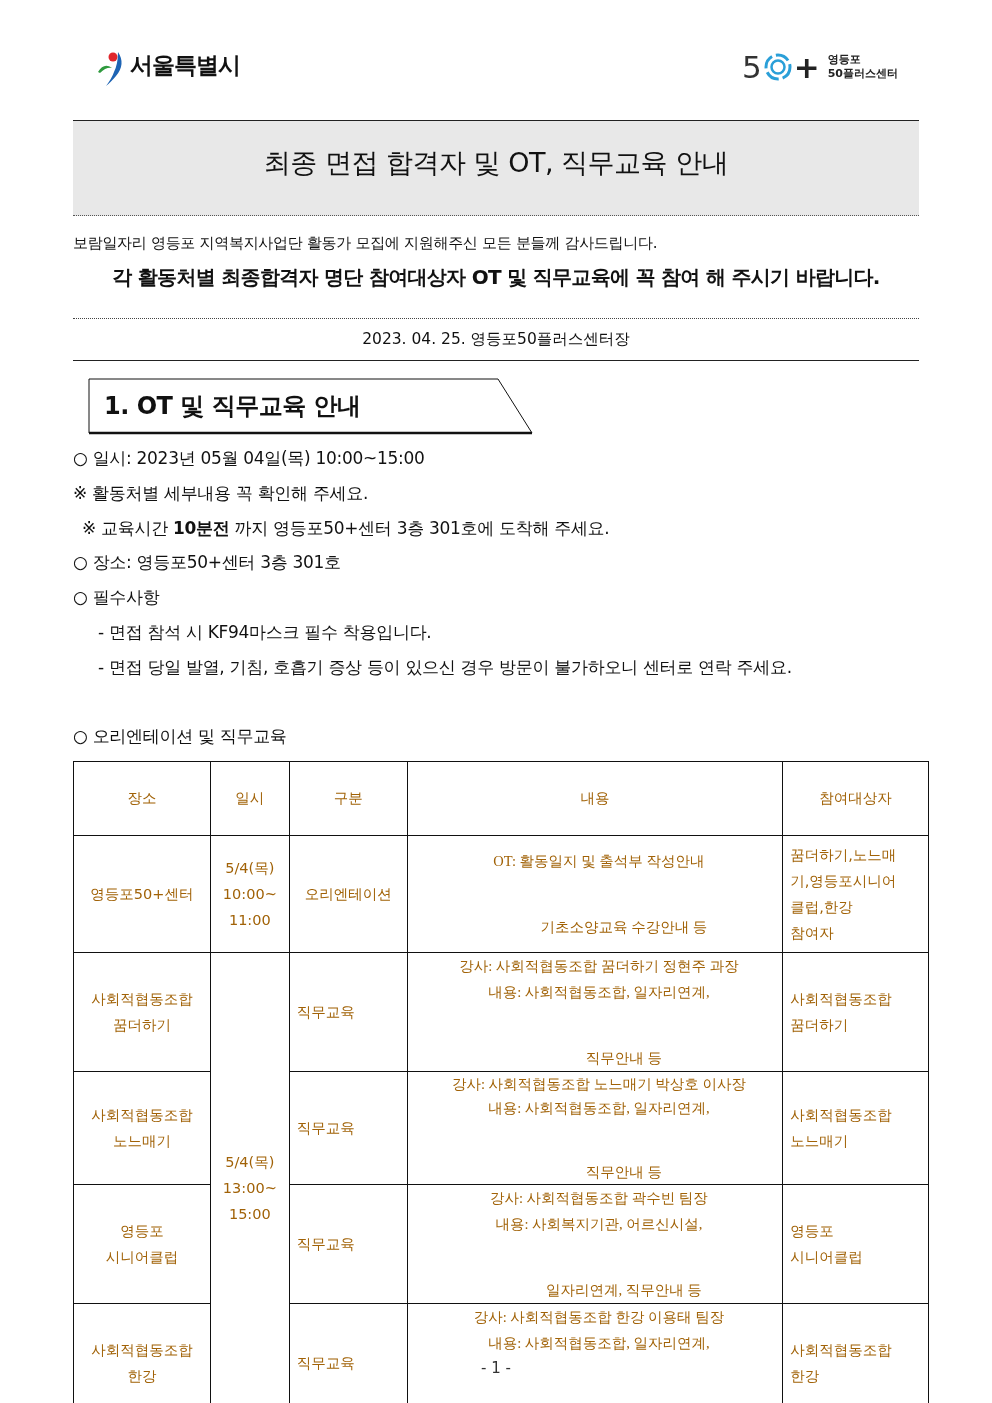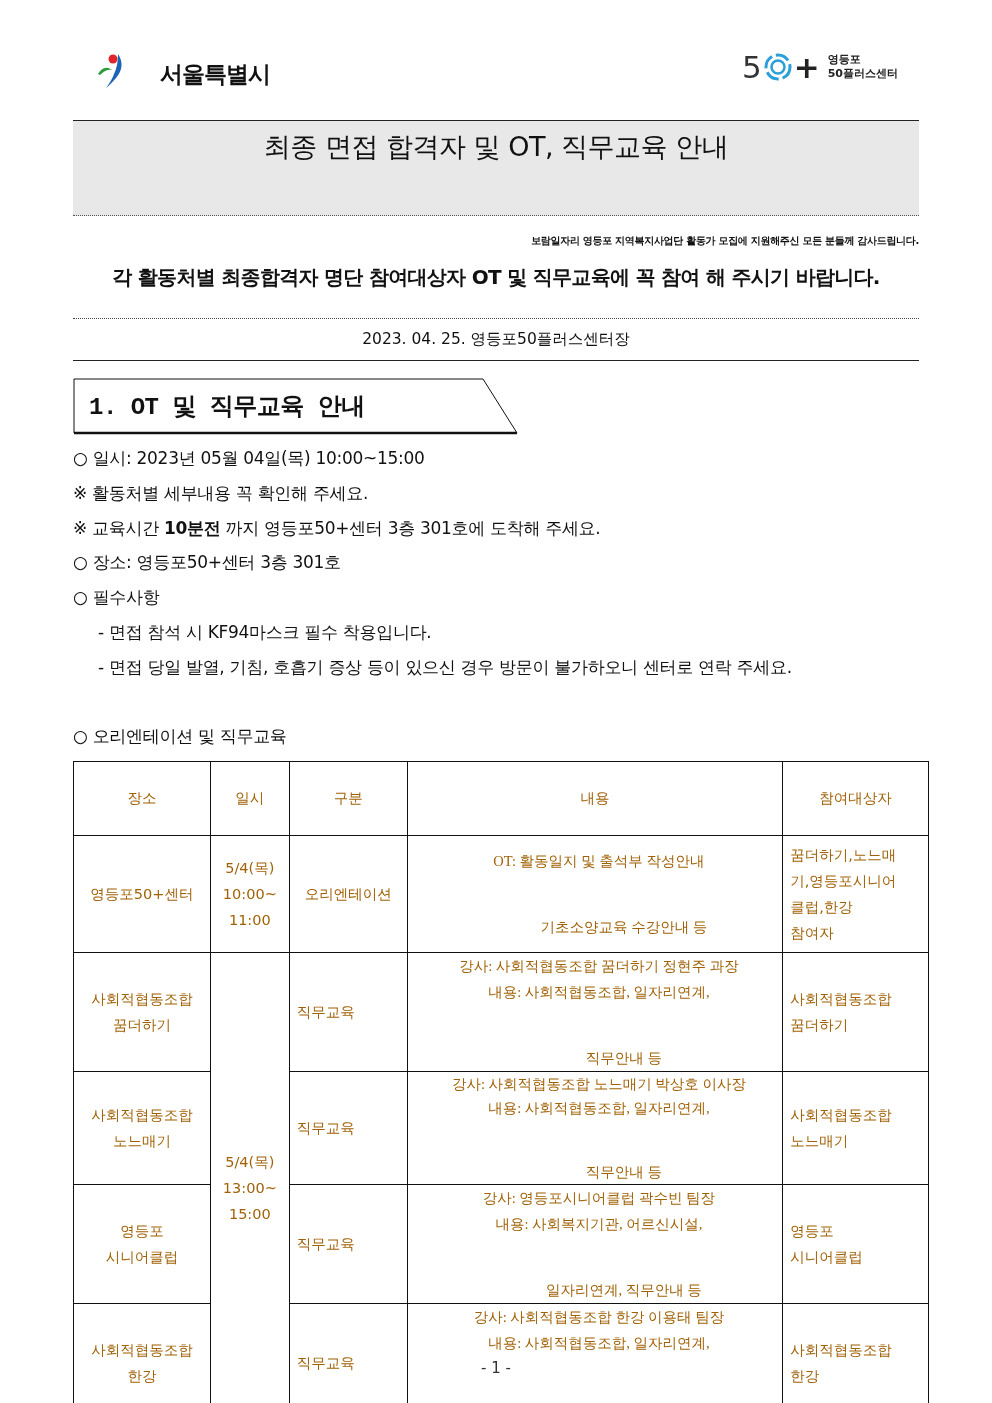--- a/index.html
+++ b/index.html
@@ -1,43 +1,43 @@
 <!DOCTYPE html>
 <html><head>
 <meta charset="utf-8">
 <style>
   html, body { margin:0; padding:0; background:#ffffff; }
   body { width:992px; height:1403px; position:relative; overflow:hidden;
          font-family:"DejaVu Sans", "Liberation Sans", sans-serif; color:#111; }
   .abs { position:absolute; }
 
   
-  .seoul-logo { left:96px; top:50px; height:40px; display:flex; align-items:flex-end;gap:30px; }
+  .seoul-logo { left:96px; top:50px; height:40px; display:flex; align-items:flex-start; }
   .seoul-logo svg { width:30px; height:38px; }
   .seoul-logo .txt { font-size:23px; font-weight:bold; margin-left:4px; letter-spacing:-1px; color:#111; }
   .fifty-logo { left:742px; top:50px; height:34px; display:flex; align-items:center; }
   .fifty-logo .five { font-size:31px; color:#333; line-height:1; }
   .fifty-logo svg { width:30px; height:30px; margin:0 1px; }
   .fifty-logo .plus { font-size:31px; color:#222; line-height:1; font-weight:bold; }
   .fifty-logo .sub { font-size:11px; line-height:14px; margin-left:8px; color:#222; font-weight:bold; }
 
   
   .title-box { left:73px; top:120px; width:846px; height:94px; background:#e8e8e8;
                border-top:1.5px solid #222; border-bottom:1px dotted #555; text-align:center; }
   .title-box .line1 { font-size:19px; margin-top:16px; letter-spacing:-0.5px; }
-  .title-box .line2 { font-size:27px; margin-top:8px; letter-spacing:-0.5px; }
-
-  .intro1 { left:73px; width:846px; top:234px; text-align:right; font-size:10px; letter-spacing:-0.3px;font-weight:bold; }
+  .title-box .line2 { font-size:27px; margin-top:24px; letter-spacing:-0.5px; }
+
+  .intro1 { left:73px; width:846px; top:234px; text-align:left; font-size:15px; letter-spacing:-0.3px; }
   .intro2 { left:73px; width:846px; top:264px; text-align:center; font-size:20px; font-weight:bold; letter-spacing:-0.7px; }
   .dotline { left:73px; width:846px; top:318px; border-top:1px dotted #444; }
   .date-line { left:73px; width:846px; top:329px; text-align:center; font-size:15.5px; }
   .solidline { left:73px; width:846px; top:360px; border-top:1.5px solid #222; }
 
   
-  .section-head { left:73px; top:378px; width:444px; height:73px;font-family:Liberation Mono, monospace; }
+  .section-head { left:88px; top:378px; width:444px; height:73px; }
   .section-head svg { position:absolute; left:0; top:0; }
   .section-head .lbl { position:absolute; left:16px; top:12px; font-size:24px; font-weight:bold; letter-spacing:-0.5px; }
 
   .para { left:73px; font-size:17px; letter-spacing:-0.3px; white-space:nowrap; }
   .para b { font-weight:bold; }
 
   
   table.sched { position:absolute; left:73px; top:761px; width:856px; border-collapse:collapse;
                 font-family:"DejaVu Sans", sans-serif; font-size:14.5px; color:#a16207; }
   table.sched td, table.sched th { border:1.3px solid #111; padding:0; font-weight:normal; }
@@ -93,21 +93,21 @@
 </div>
 
 <div class="abs para" style="top:447px;">
   <span>○</span>
   <span>일시: 2023년 05월 04일(목) 10:00~15:00</span>
 </div>
 <div class="abs para" style="top:482px;">
   <span>※</span>
   <span>활동처별 세부내용 꼭 확인해 주세요.</span>
 </div>
-<div class="abs para" style="top:517px;">
+<div class="abs para" style="top:517px;margin-left:9px;">
   <span>※</span>
   <span>교육시간 </span><b>10분전</b><span> 까지 영등포50+센터 3층 301호에 도착해 주세요.</span>
 </div>
 <div class="abs para" style="top:551px;">
   <span>○</span>
   <span>장소: 영등포50+센터 3층 301호</span>
 </div>
 <div class="abs para" style="top:586px;">
   <span>○</span>
   <span>필수사항</span>
@@ -177,21 +177,21 @@
       <span style="display:block">내용: 사회적협동조합, 일자리연계,</span>
       <span class="indent">직무안내 등</span>
     </td>
     <td class="l"><span>사회적협동조합</span><br><span>노느매기</span></td>
   </tr>
 
   <tr style="height:99px;">
     <td class="c"><span>영등포</span><br><span>시니어클럽</span></td>
     <td class="l">직무교육</td>
     <td class="content">
-      <span style="display:block">강사: 영등포시니어클럽 곽수빈 팀장</span>
+      <span style="display:block">강사: 사회적협동조합 곽수빈 팀장</span>
       <span style="display:block">내용: 사회복지기관, 어르신시설,</span>
       <span class="indent">일자리연계, 직무안내 등</span>
     </td>
     <td class="l"><span>영등포</span><br><span>시니어클럽</span></td>
   </tr>
 
   <tr style="height:98px;">
     <td class="c"><span>사회적협동조합</span><br><span>한강</span></td>
     <td class="l">직무교육</td>
     <td class="content">

